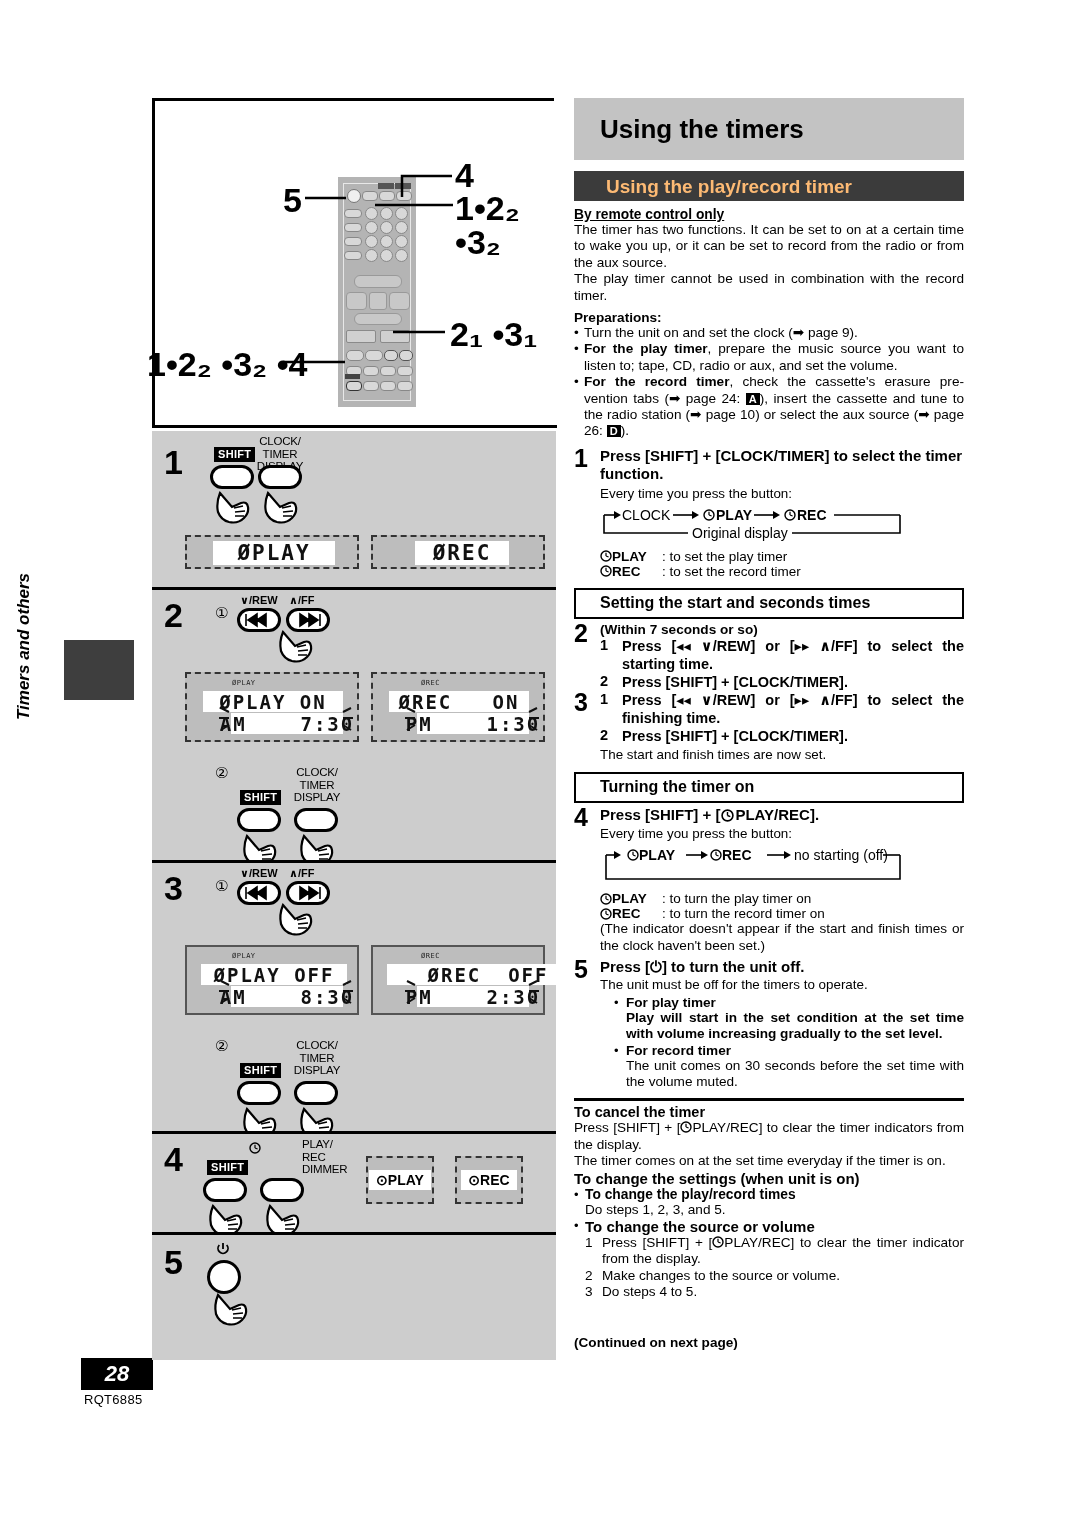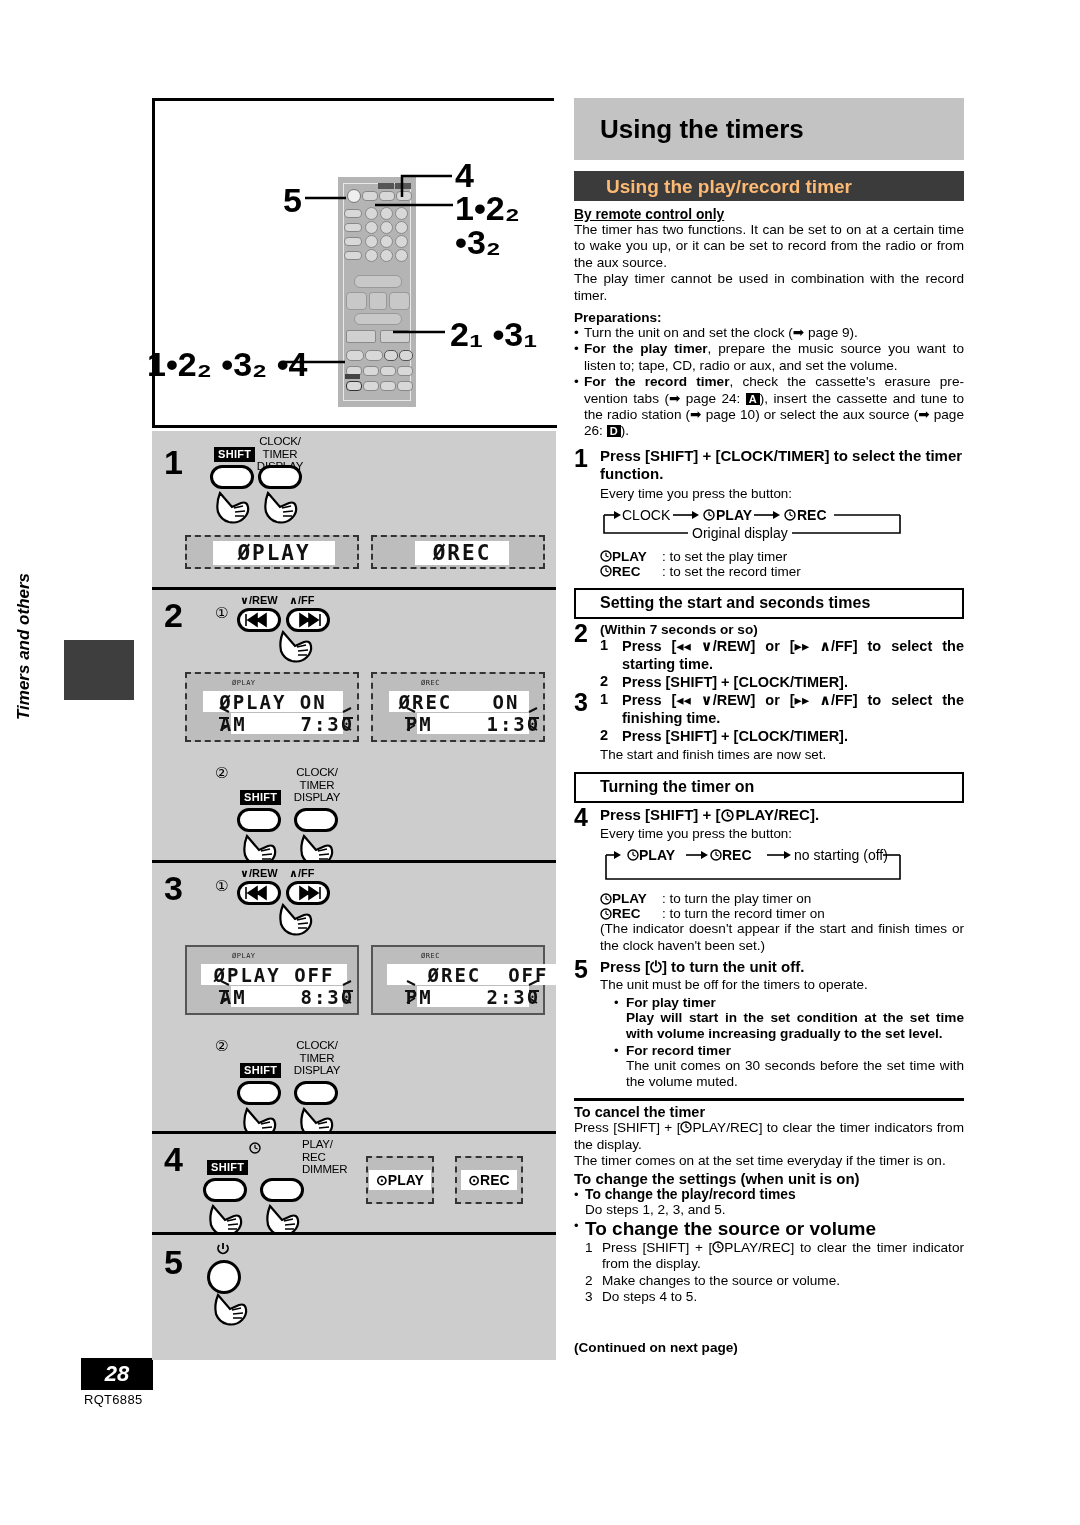--- a/index.html
+++ b/index.html
@@ -573,21 +573,21 @@
 
     <div class="b" style="font-size:15px;">To change the settings (when unit is on)</div>
     <div style="display:flex;">
       <span style="width:11px;flex:0 0 11px;font-size:13px;">•</span>
       <b style="font-size:13.8px;">To change the play/record times</b>
     </div>
     <div class="body-txt nj" style="margin-left:11px;">Do steps 1, 2, 3, and 5.</div>
 
     <div style="display:flex;">
       <span style="width:11px;flex:0 0 11px;font-size:13px;">•</span>
-      <b style="font-size:19px;">To change the source or volume</b>
+      <b style="font-size:15px;">To change the source or volume</b>
     </div>
     <div style="margin-left:11px;">
       <div style="display:flex;">
         <span class="body-txt" style="width:17px;flex:0 0 17px;">1</span>
         <span class="body-txt" style="flex:1;"><span>Press [SHIFT] + [</span><svg width="12" height="12" viewBox="0 0 12 12" style="vertical-align:-1px;">
               <circle cx="6" cy="6" r="5" fill="none" stroke="#000" stroke-width="1.4"></circle>
               <path d="M6 6 L6 2.8 M6 6 L8.6 7" stroke="#000" stroke-width="1.2"></path>
             </svg><span>PLAY/REC] to clear the timer indicator from the display.</span></span>
       </div>
       <div style="display:flex;">

